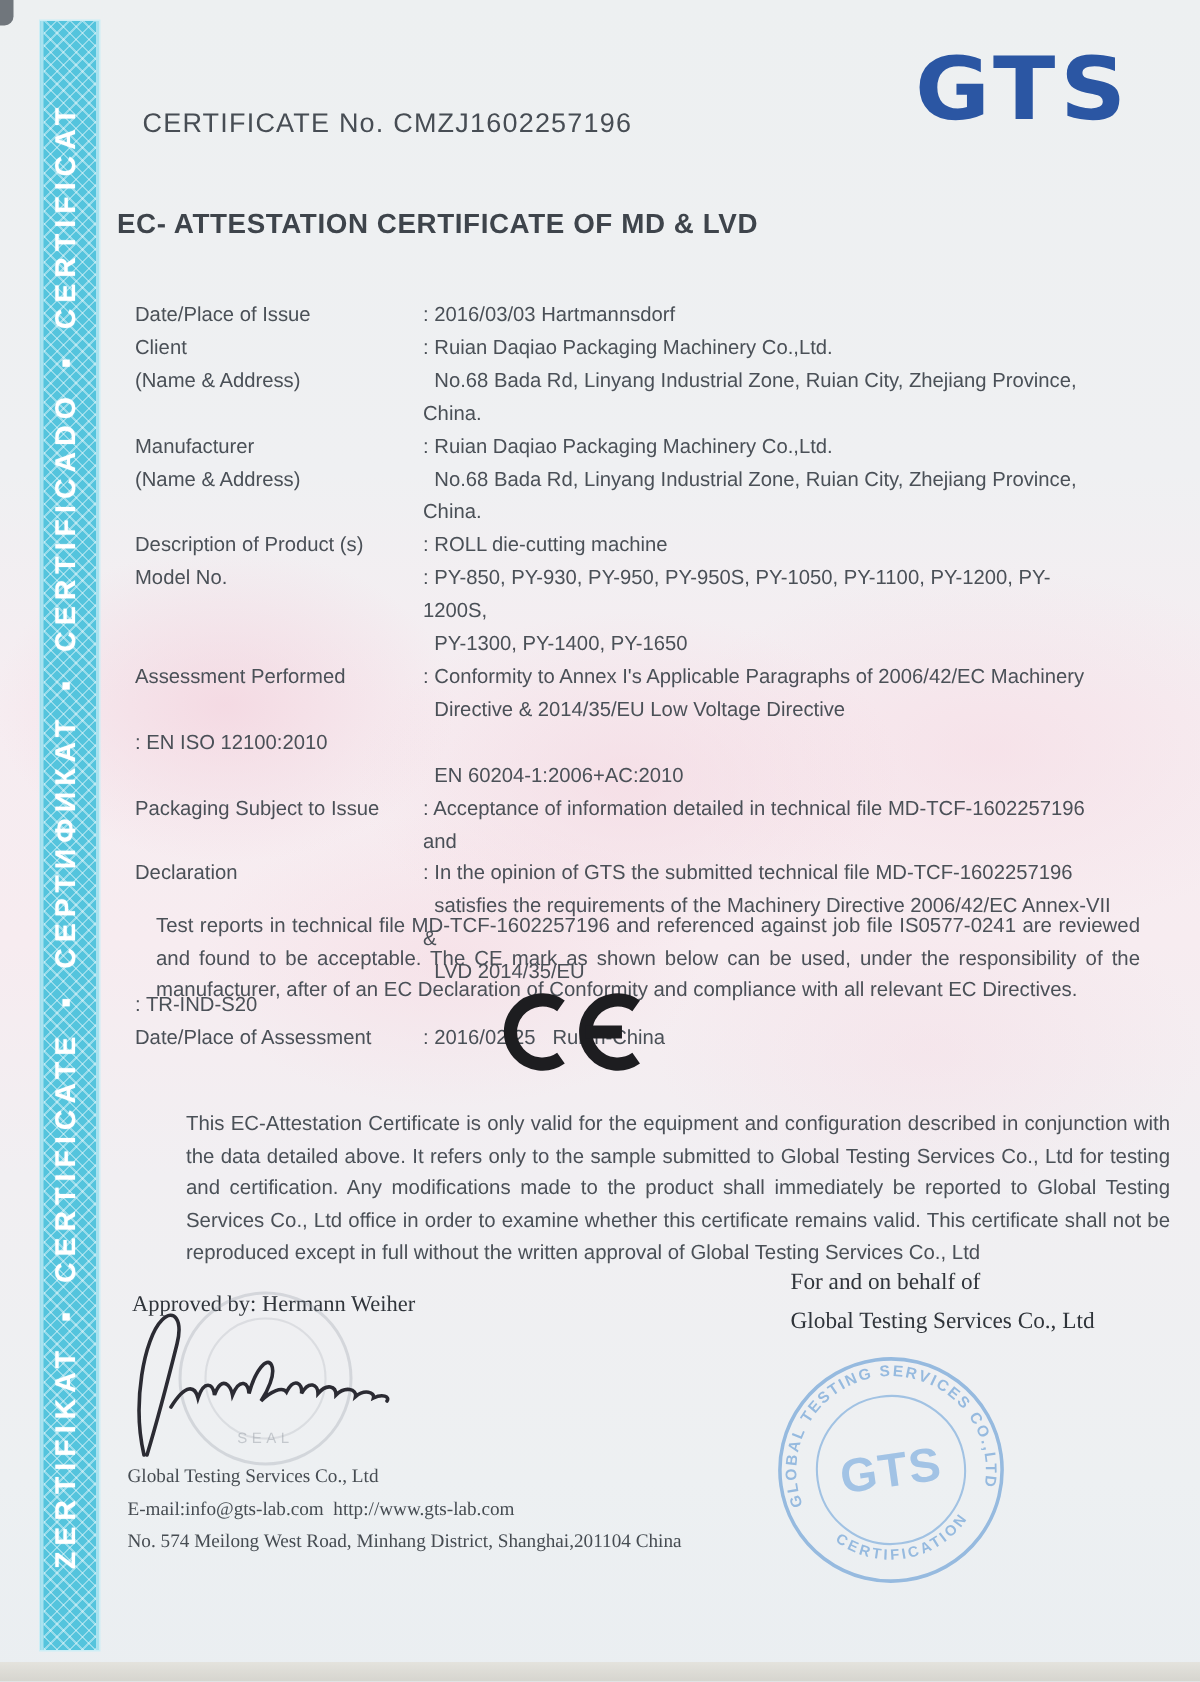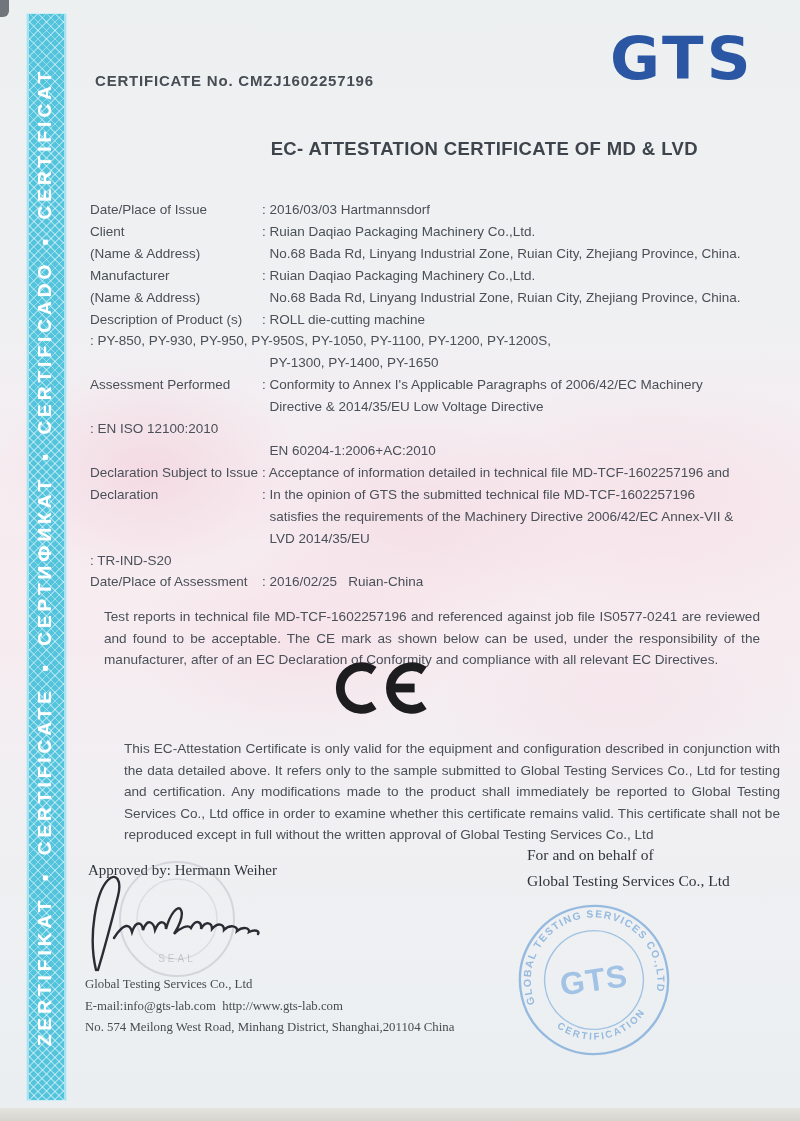--- a/index.html
+++ b/index.html
@@ -25,33 +25,33 @@
     box-shadow:0 0 0 1px #cdeef6;
   }
   .band-inner{
     position:absolute;left:0;top:1086px;width:1086px;height:31px;
     transform-origin:0 0;transform:rotate(-90deg);
     line-height:31px;text-align:center;white-space:nowrap;
     color:#ffffff;font-weight:700;font-size:19px;letter-spacing:4px;word-spacing:6px;
     text-shadow:0 0 1px rgba(255,255,255,.6);
   }
   
-  .certno{position:absolute;left:95px;top:72px;font-size:15px;letter-spacing:.8px;color:#474d54;font-weight:bold;}
+  .certno{position:absolute;left:95px;top:72px;font-size:18px;letter-spacing:.8px;color:#474d54;}
   .gts-logo{
     position:absolute;left:610px;top:24px;width:170px;height:70px;
     font-family:"DejaVu Sans",sans-serif;font-weight:900;font-size:58px;line-height:70px;
     color:#2b56a3;letter-spacing:3px;transform:scaleX(1.05);transform-origin:left center;
   }
   .title{
-    position:absolute;left:78px;top:138px;width:620px;text-align:right;
+    position:absolute;left:78px;top:138px;width:620px;text-align:left;
     font-size:18.5px;font-weight:700;letter-spacing:.4px;color:#3e444b;
   }
   
   .fields{position:absolute;left:90px;top:199px;width:652px;font-size:13.5px;}
-  .frow{display:flex;line-height:21.9px;}
+  .frow{display:flex;line-height:21.9px;gap:20px;}
   .flabel{flex:0 0 172px;}
   .fvalue{flex:1;}
   
   .para{position:absolute;left:104px;width:656px;font-size:13.6px;line-height:21.6px;text-align:justify;color:#4a5057;}
   .para1{top:606px;}
   .para2{top:738px;margin-left:20px;}
   
   .ce{position:absolute;left:332px;top:654px;width:104px;height:68px;}
   
   .approved{position:absolute;left:88px;top:862px;font-family:"Liberation Serif",serif;font-size:15px;color:#30353b;}
@@ -101,20 +101,21 @@
       </div>
     <div class="frow">
         <div class="flabel">(Name &amp; Address)</div>
         <div class="fvalue">&nbsp;&nbsp;No.68 Bada Rd, Linyang Industrial Zone, Ruian City, Zhejiang Province, China.</div>
       </div>
     <div class="frow">
         <div class="flabel">Description of Product (s)</div>
         <div class="fvalue">: ROLL die-cutting machine</div>
       </div>
     <div class="frow">
+        <div class="flabel">Model No.</div>
         <div class="fvalue">: PY-850, PY-930, PY-950, PY-950S, PY-1050, PY-1100, PY-1200, PY-1200S,</div>
       </div>
     <div class="frow">
         <div class="flabel"></div>
         <div class="fvalue">&nbsp;&nbsp;PY-1300, PY-1400, PY-1650</div>
       </div>
     <div class="frow">
         <div class="flabel">Assessment Performed</div>
         <div class="fvalue">: Conformity to Annex I's Applicable Paragraphs of 2006/42/EC Machinery</div>
       </div>
@@ -123,21 +124,21 @@
         <div class="fvalue">&nbsp;&nbsp;Directive &amp; 2014/35/EU Low Voltage Directive</div>
       </div>
     <div class="frow">
         <div class="fvalue">: EN ISO 12100:2010</div>
       </div>
     <div class="frow">
         <div class="flabel"></div>
         <div class="fvalue">&nbsp;&nbsp;EN 60204-1:2006+AC:2010</div>
       </div>
     <div class="frow">
-        <div class="flabel">Declaration Subject to Issue</div>
+        <div class="flabel">Packaging Subject to Issue</div>
         <div class="fvalue">: Acceptance of information detailed in technical file MD-TCF-1602257196 and</div>
       </div>
     <div class="frow">
         <div class="flabel"></div>
       </div>
     <div class="frow">
         <div class="flabel">Declaration</div>
         <div class="fvalue">: In the opinion of GTS the submitted technical file MD-TCF-1602257196</div>
       </div>
     <div class="frow">

